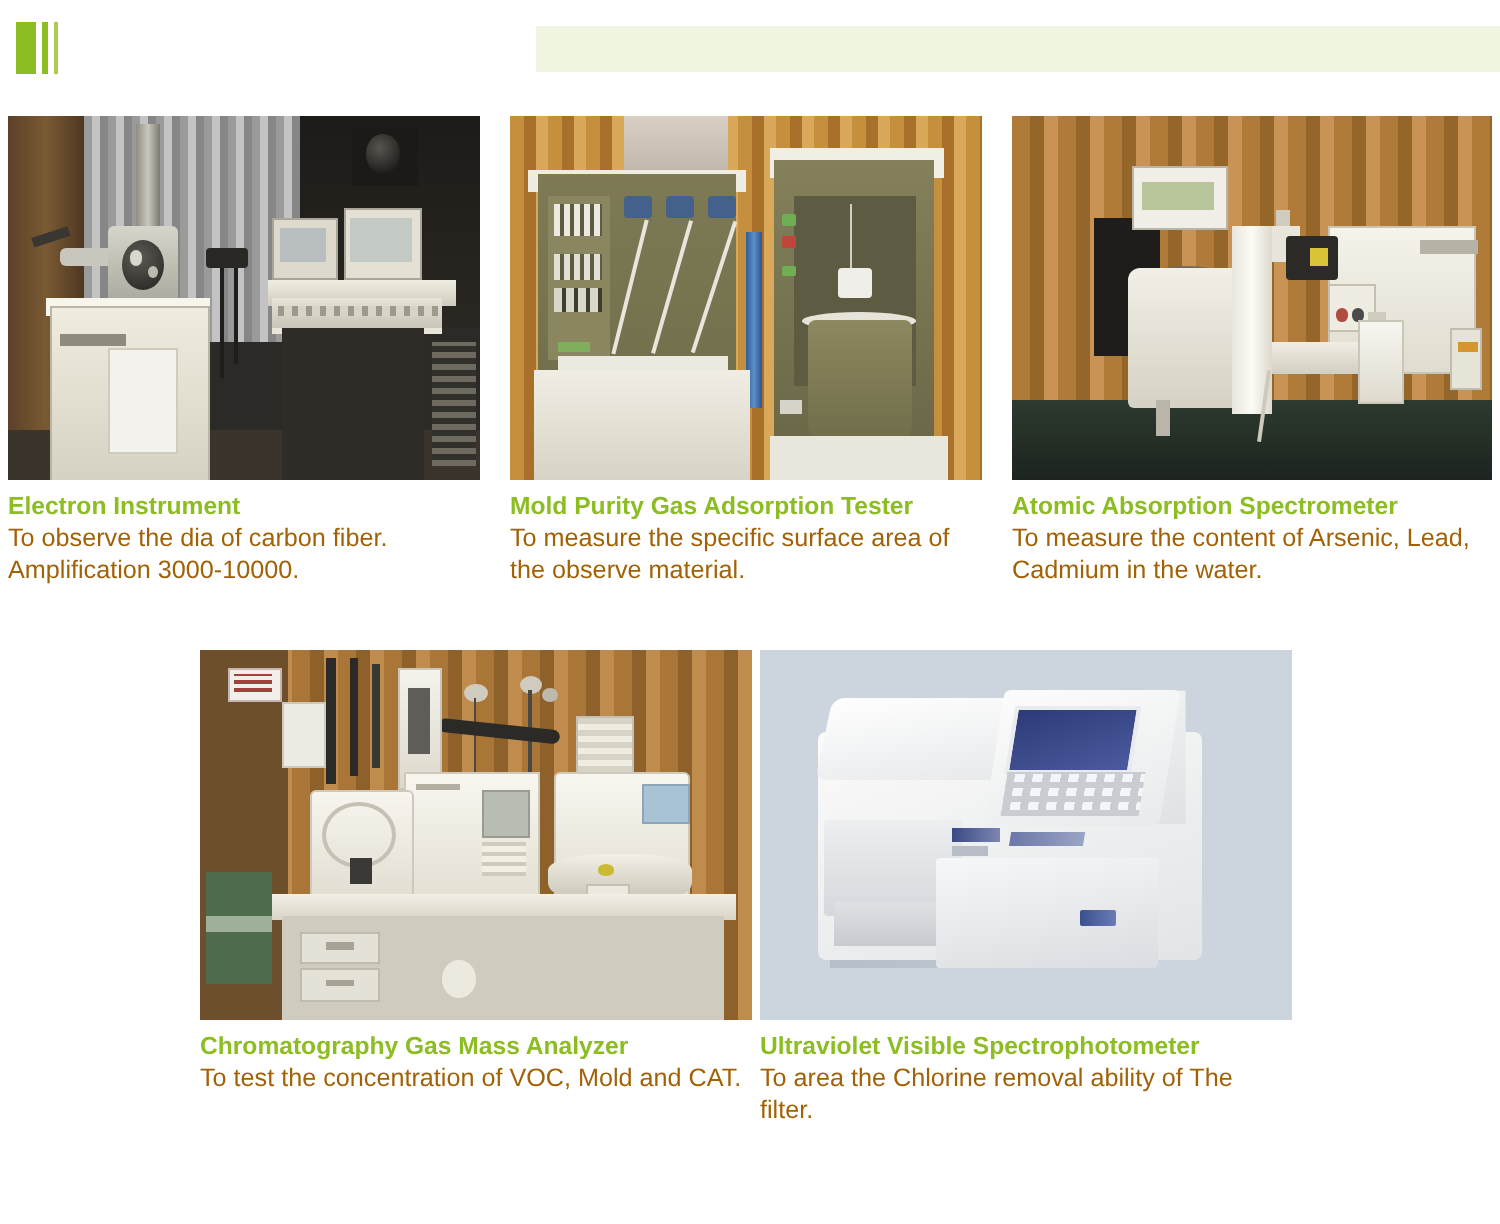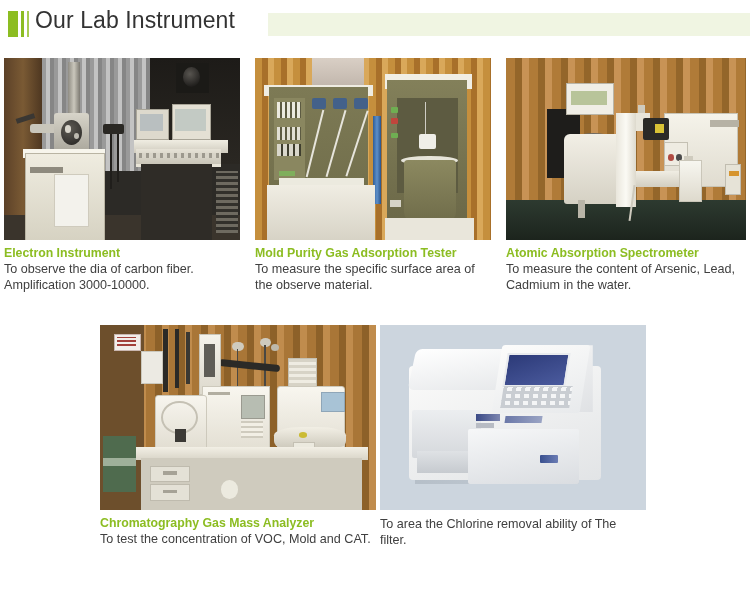--- a/index.html
+++ b/index.html
@@ -41,21 +41,21 @@
   .photo{
     position:relative;overflow:hidden;
     background:#cfd6dd;
   }
 
   .cap-title{
     font-size:12.3px;font-weight:bold;color:#8cbd22;
     margin:0;padding:0;line-height:15px;white-space:nowrap;
   }
   .cap-body{
-    font-size:12.6px;color:#404040;line-height:16px;
+    font-size:12.6px;color:#a16207;line-height:16px;
     margin:0;padding:0;
   }
   .caption{margin-top:6px;}
 
   
   .sc{position:absolute;left:0;top:0;right:0;bottom:0;}
   .p{position:absolute;}
 
   
   .s1-bg{left:0;top:0;right:0;bottom:0;background:#2c2a26;}
@@ -274,21 +274,20 @@
 </style>
 </head>
 <body>
 
 <div class="header">
   <div class="hdr-bars">
     <span class="bar-thick"></span>
     <span class="bar-thin"></span>
     <span class="bar-thin2"></span>
   </div>
-  <div class="hdr-title">Our Lab Instrument</div>
   <div class="hdr-band"></div>
 </div>
 
 <div class="row1">
 
   <div class="card" style="left:4px;top:0;width:236px;">
     <div class="photo" style="width:236px;height:182px;">
       <div class="sc">
         <div class="p s1-bg"></div>
         <div class="p s1-wood"></div>
@@ -475,16 +474,17 @@
         <div class="p s5-screen"></div>
         <div class="p s5-keys"></div>
         <div class="p s5-keys2"></div>
         <div class="p s5-slot"></div>
         <div class="p s5-logo"></div>
         <div class="p s5-logo2"></div>
         <div class="p s5-badge"></div>
       </div>
     </div>
     <div class="caption">
+      <div class="cap-title">Ultraviolet Visible Spectrophotometer</div>
       <div class="cap-body">To area the Chlorine removal ability of The filter.</div>
     </div>
   </div>
 </div>
 
 </body></html>

